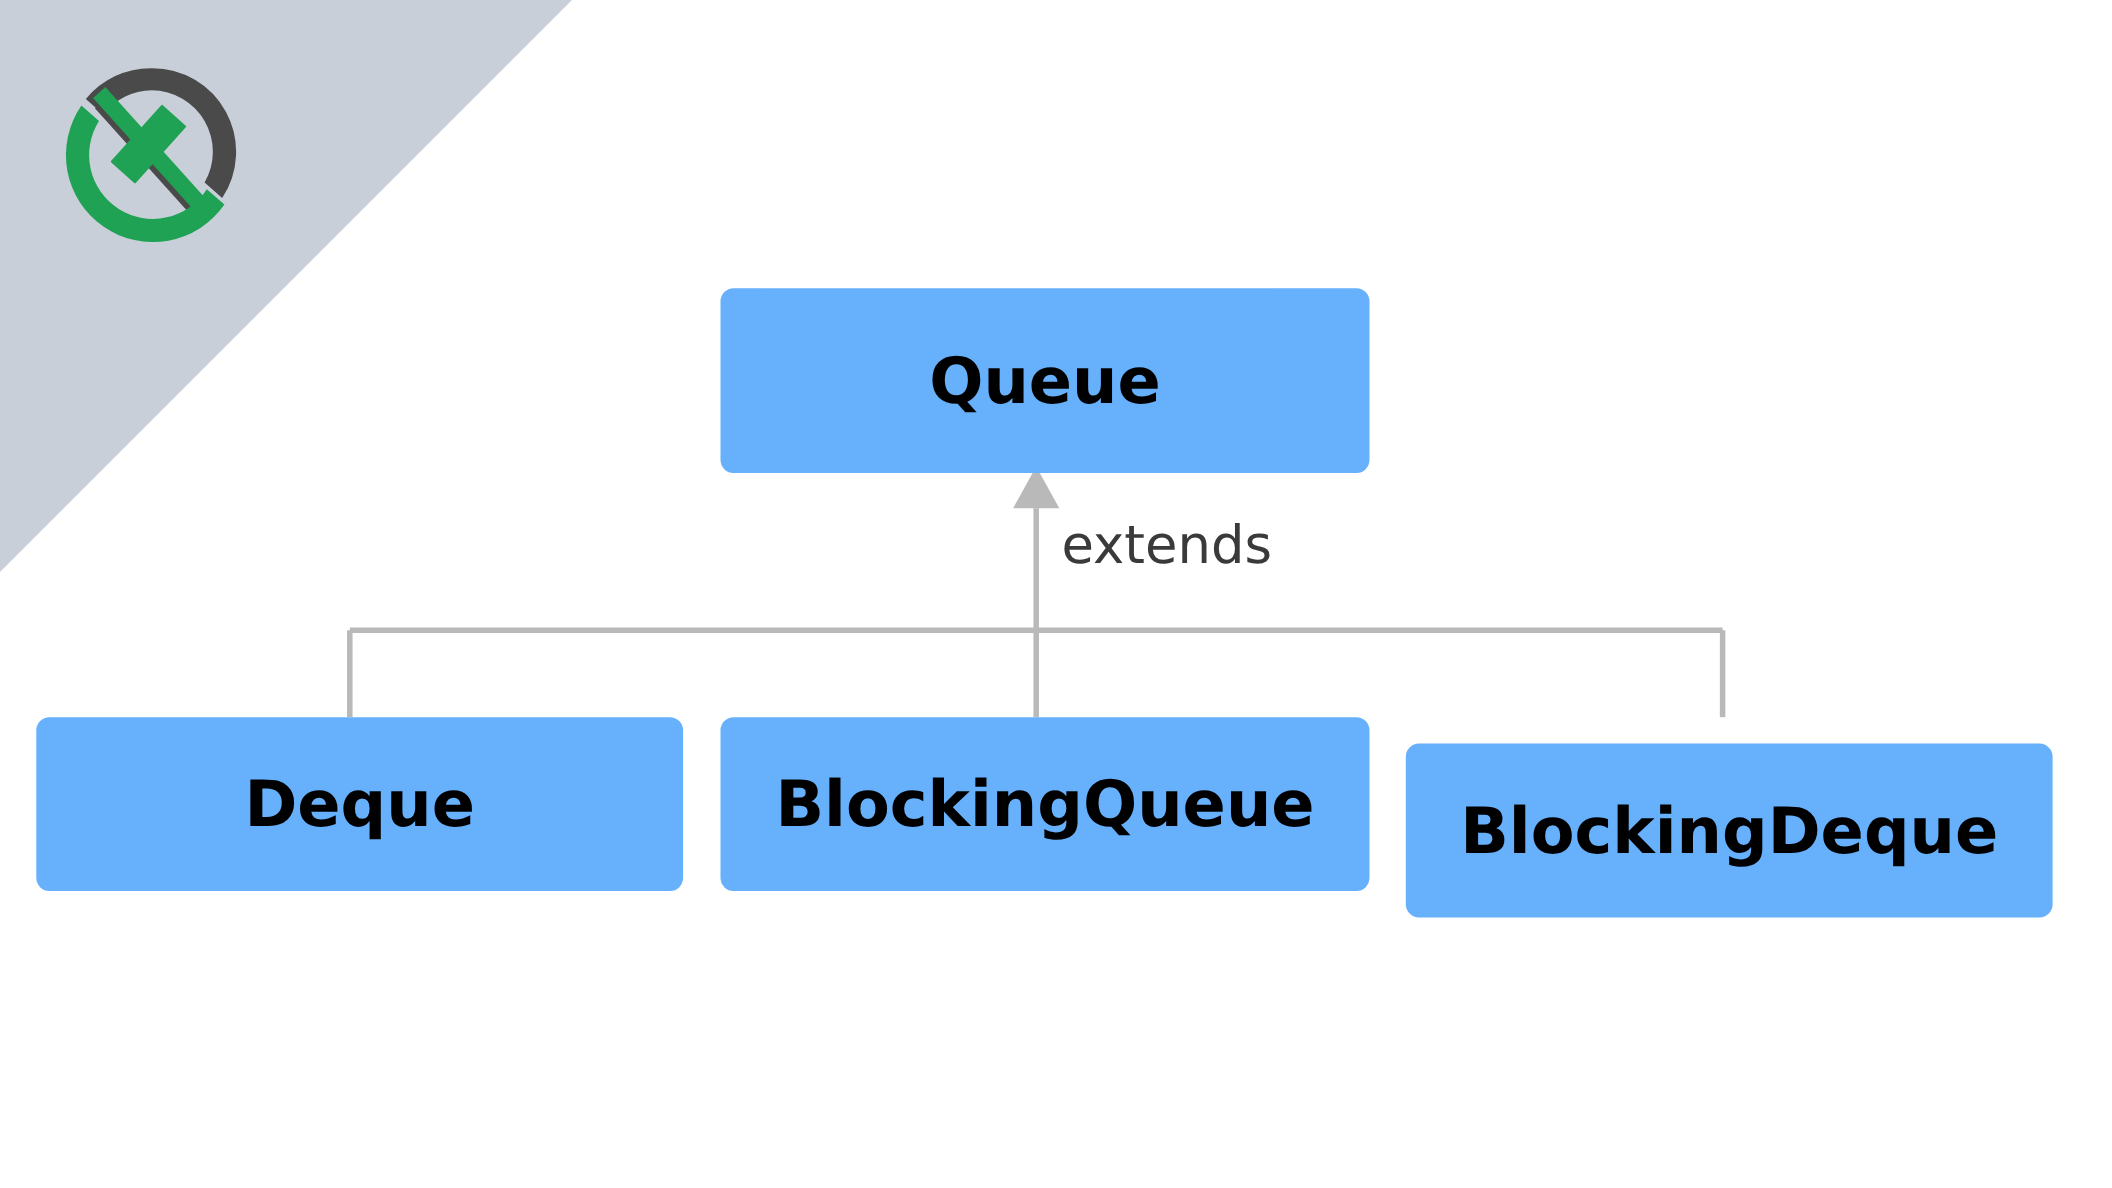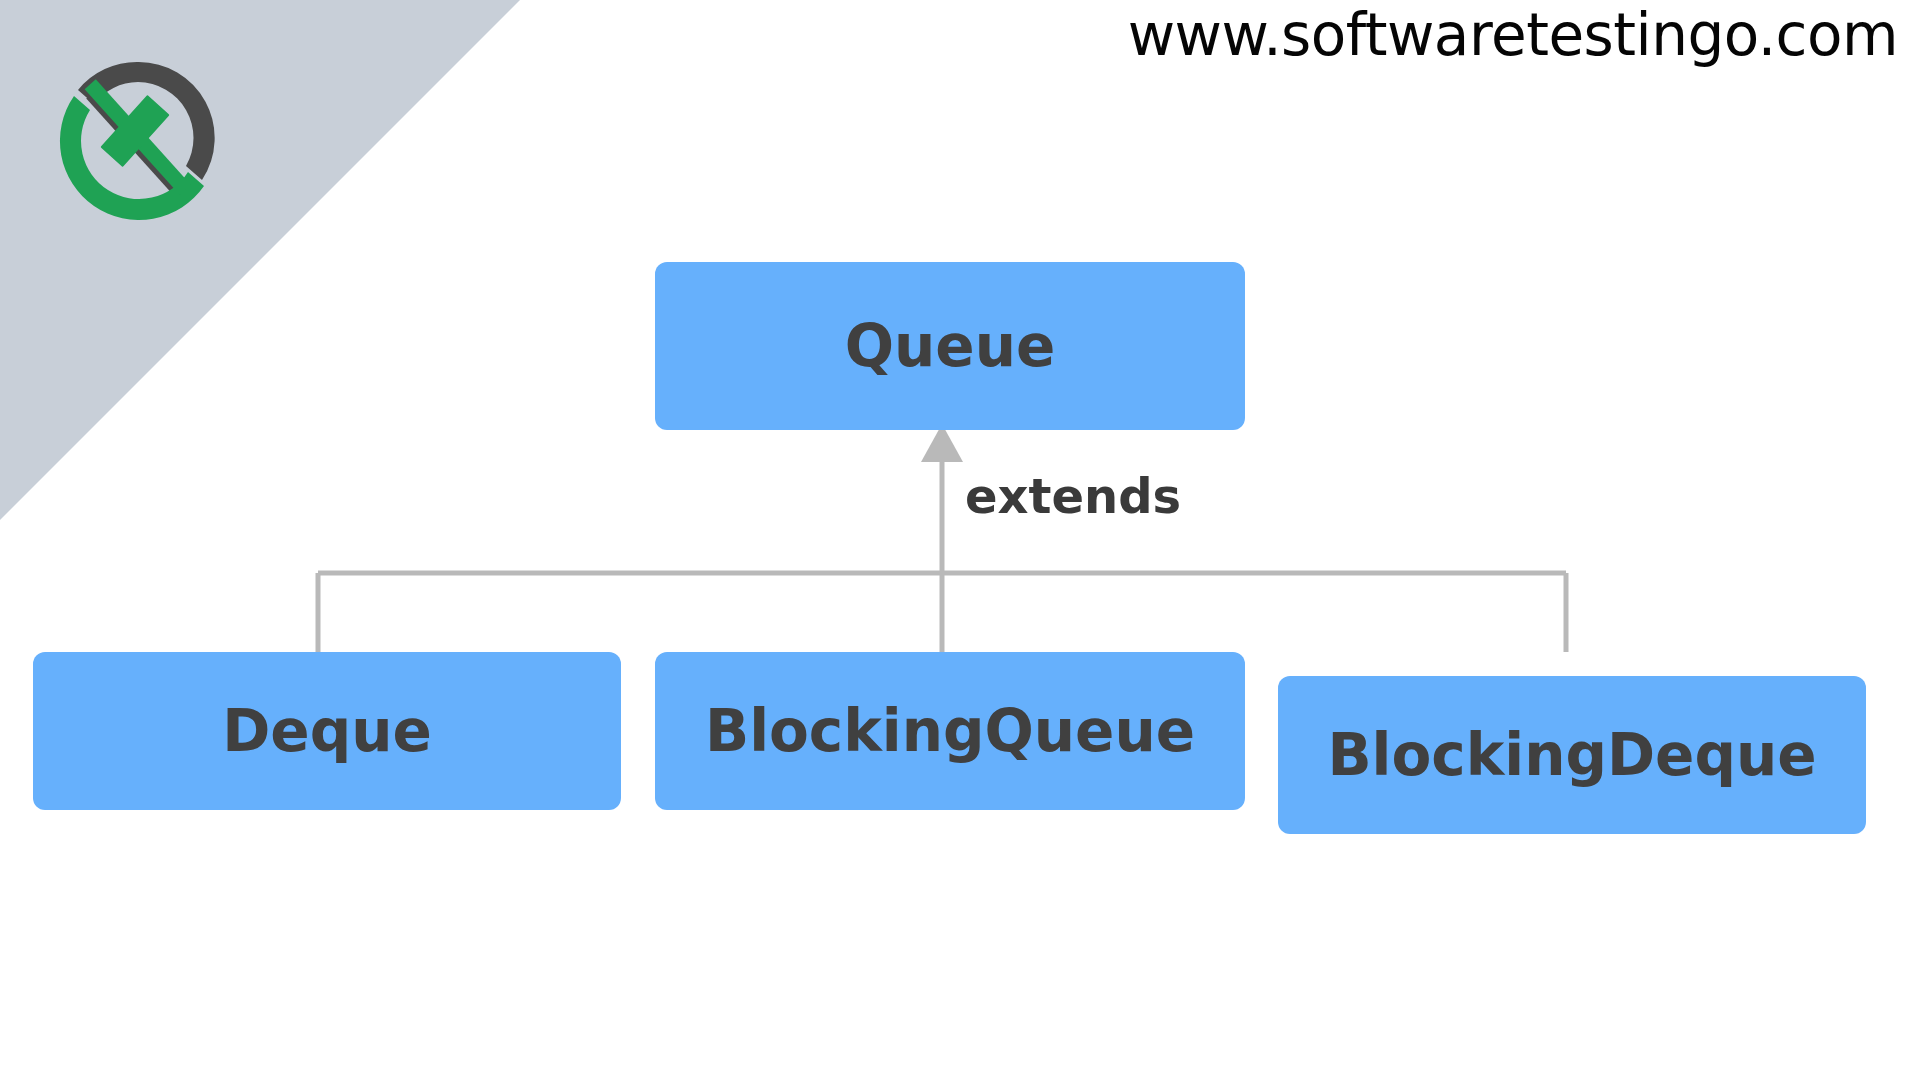--- a/index.html
+++ b/index.html
@@ -68,39 +68,39 @@
     border-radius: 12px;
     display: flex;
     align-items: center;
     justify-content: center;
     box-sizing: border-box;
   }
   .class-node-label {
     font-family: "DejaVu Sans", sans-serif;
     font-size: 58px;
     font-weight: 600;
-    color: #404040;
+    color: #000000;
     white-space: nowrap;
     letter-spacing: 0px;
     line-height: 1;
   }
 
   #node-queue          { left: 655px;  top: 262px; width: 590px; height: 168px; }
   #node-deque          { left: 33px;   top: 652px; width: 588px; height: 158px; }
   #node-blockingqueue  { left: 655px;  top: 652px; width: 590px; height: 158px; }
   #node-blockingdeque  { left: 1278px; top: 652px; width: 588px; height: 158px; }
 
   
   #relation-label {
     position: absolute;
     left: 965px;
     top: 472px;
     font-family: "DejaVu Sans", sans-serif;
     font-size: 48px;
-    font-weight: 700;
+    font-weight: 400;
     color: #3a3a3a;
     white-space: nowrap;
     line-height: 1;
   }
 </style>
 </head>
 <body>
 
 <div id="canvas">
 
@@ -112,21 +112,20 @@
 
     <rect x="78" y="26" width="13" height="128" fill="#4a4a4a" transform="rotate(-42 90 90)"></rect>
 
     <path d="M 26 48 L 42 62 A 56 56 0 1 0 140 124 L 156 138 A 76 76 0 1 1 26 48 Z" fill="#1fa254"></path>
 
     <rect x="83" y="18" width="15" height="142" fill="#1fa254" transform="rotate(-42 90 90)"></rect>
 
     <rect x="72" y="48" width="30" height="70" rx="1" fill="#1fa254" transform="rotate(42 87 83)"></rect>
   </svg>
 
-  <div id="site-watermark">www.softwaretestingo.com</div>
 
   <svg id="connector-layer">
 
     <polygon points="942,424 963,462 921,462" fill="#b9b9b9"></polygon>
 
     <line x1="942" y1="462" x2="942" y2="573" stroke="#b9b9b9" stroke-width="5"></line>
 
     <line x1="942" y1="573" x2="942" y2="652" stroke="#b9b9b9" stroke-width="5"></line>
 
     <line x1="318" y1="573" x2="1566" y2="573" stroke="#b9b9b9" stroke-width="5"></line>

